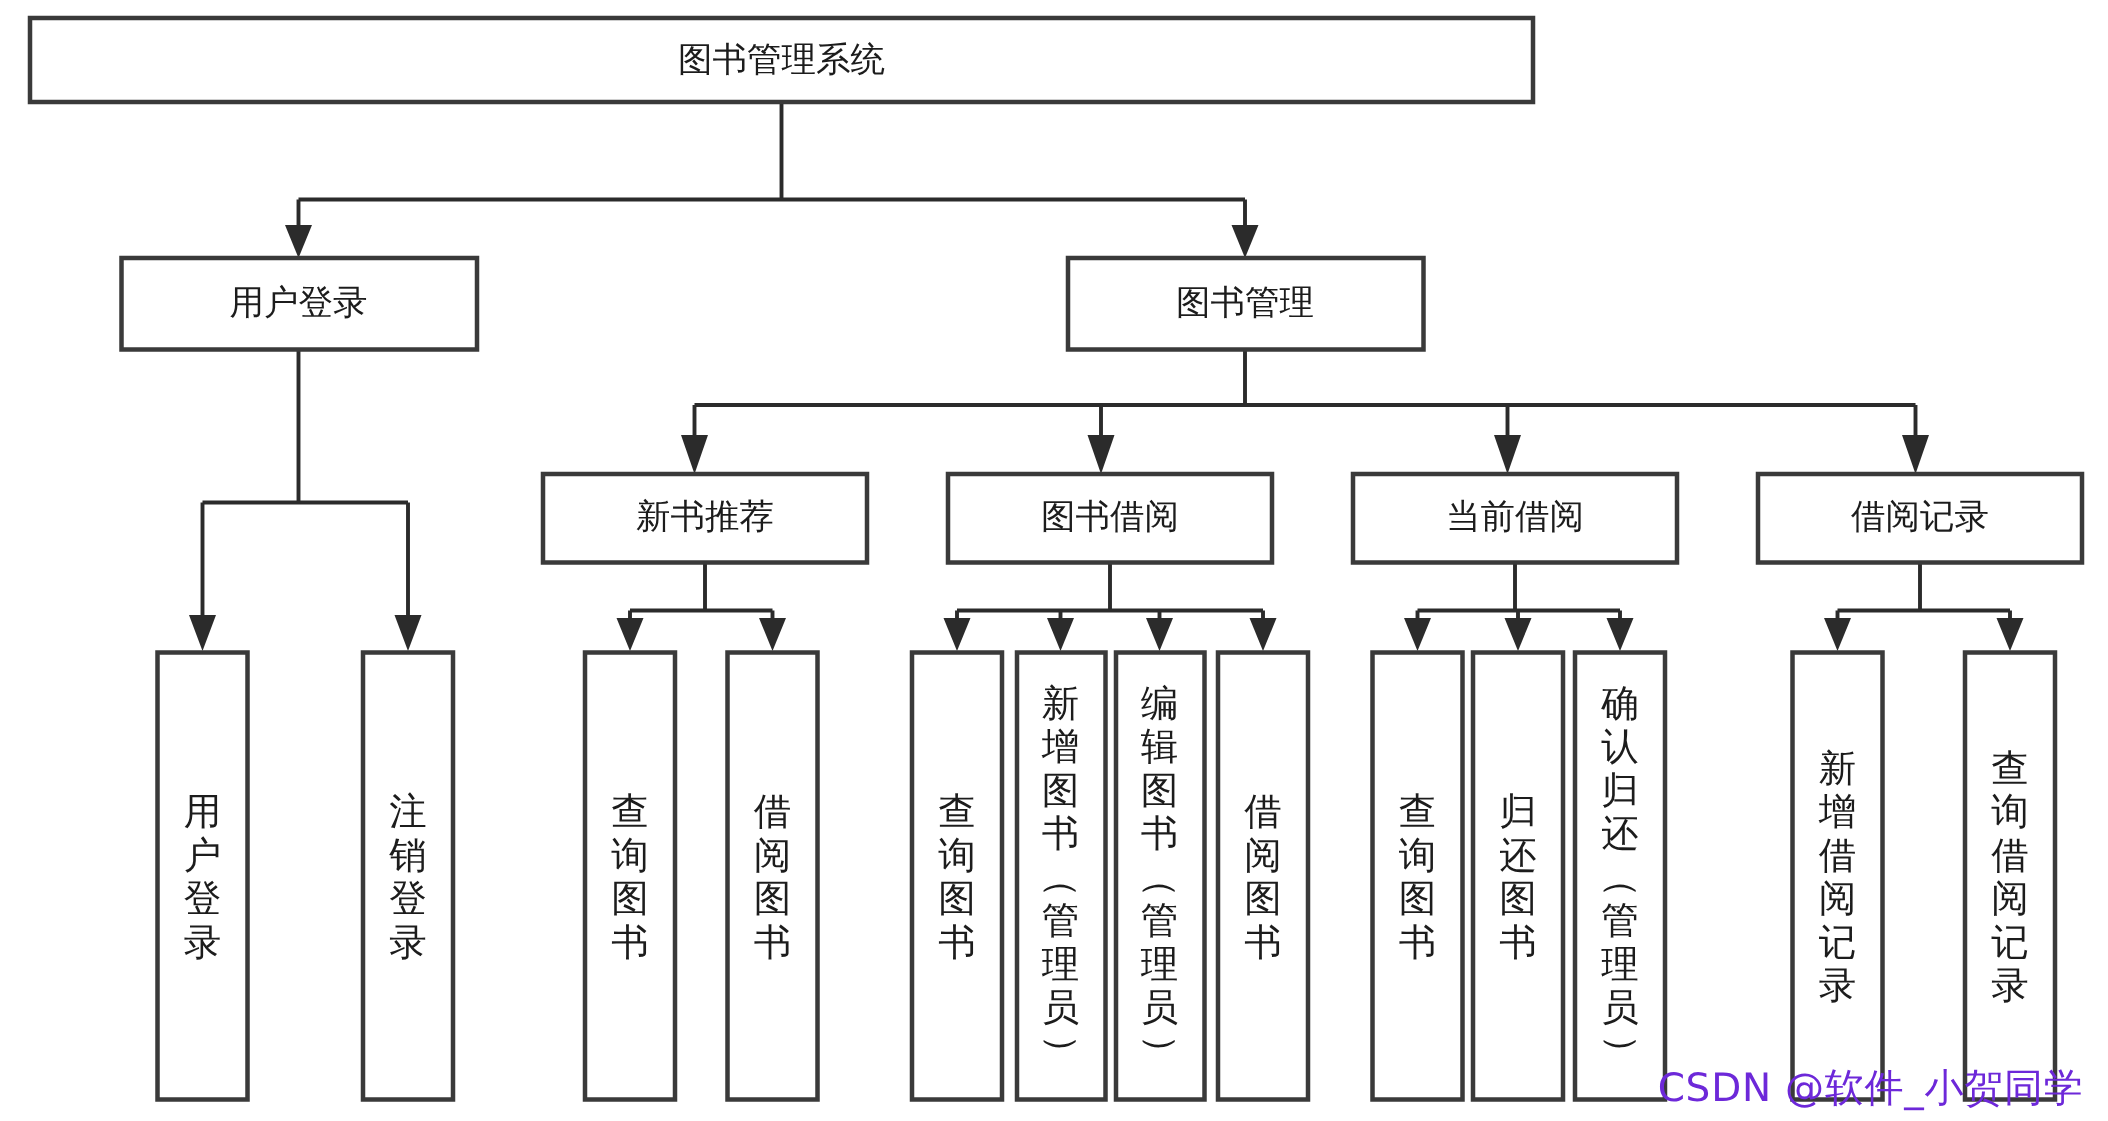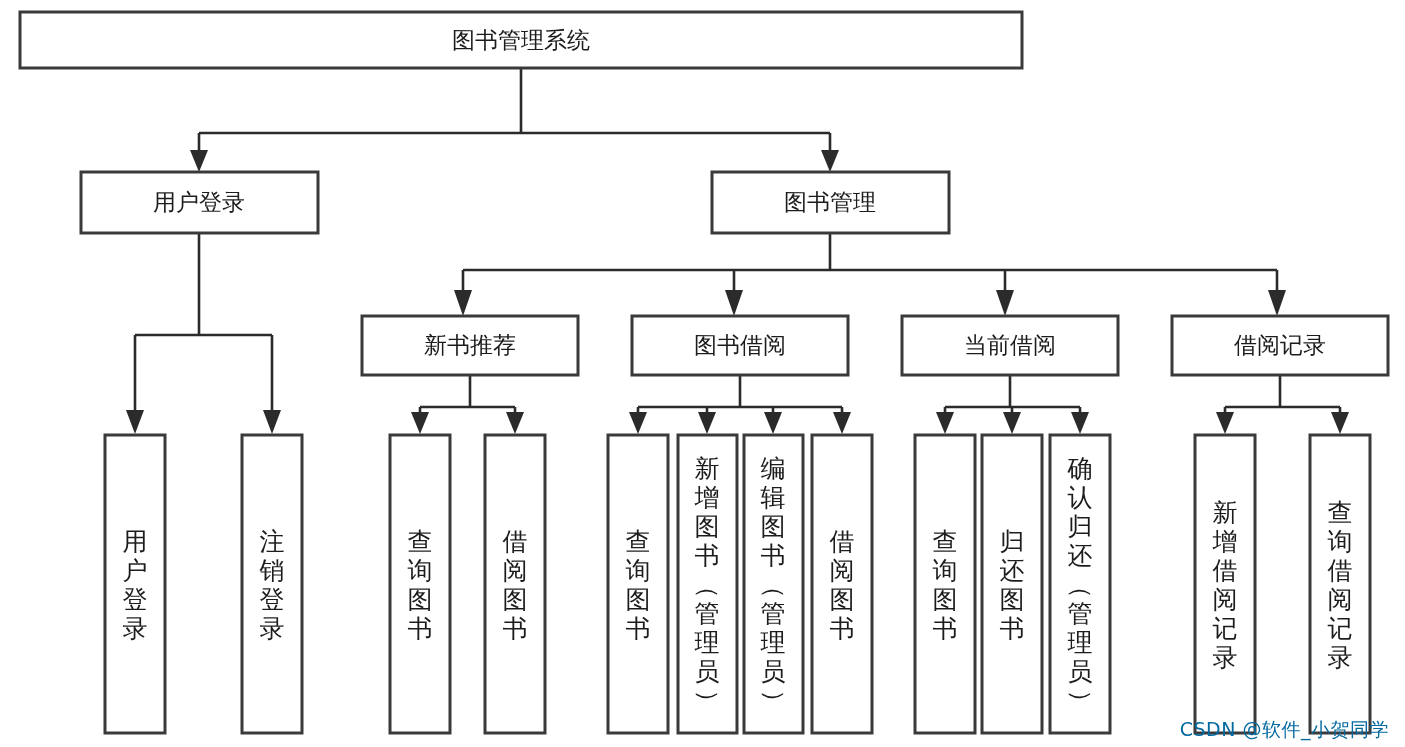--- a/index.html
+++ b/index.html
@@ -66,22 +66,22 @@
     font-family: "DejaVu Sans", "Liberation Sans", sans-serif;
     font-size: 25px;
     fill: #1c1c1c;
     text-anchor: middle;
   }
   .watermark {
     position: absolute;
     right: 16px;
     bottom: 4px;
     font-family: "DejaVu Sans", "Liberation Sans", sans-serif;
-    font-size: 19px;
-    color: #0369a1;
+    font-size: 26px;
+    color: #6d28d9;
     letter-spacing: 0.5px;
     white-space: nowrap;
     user-select: none;
     pointer-events: none;
   }
 </style>
 </head>
 <body>
 
 <div id="diagram-root">

